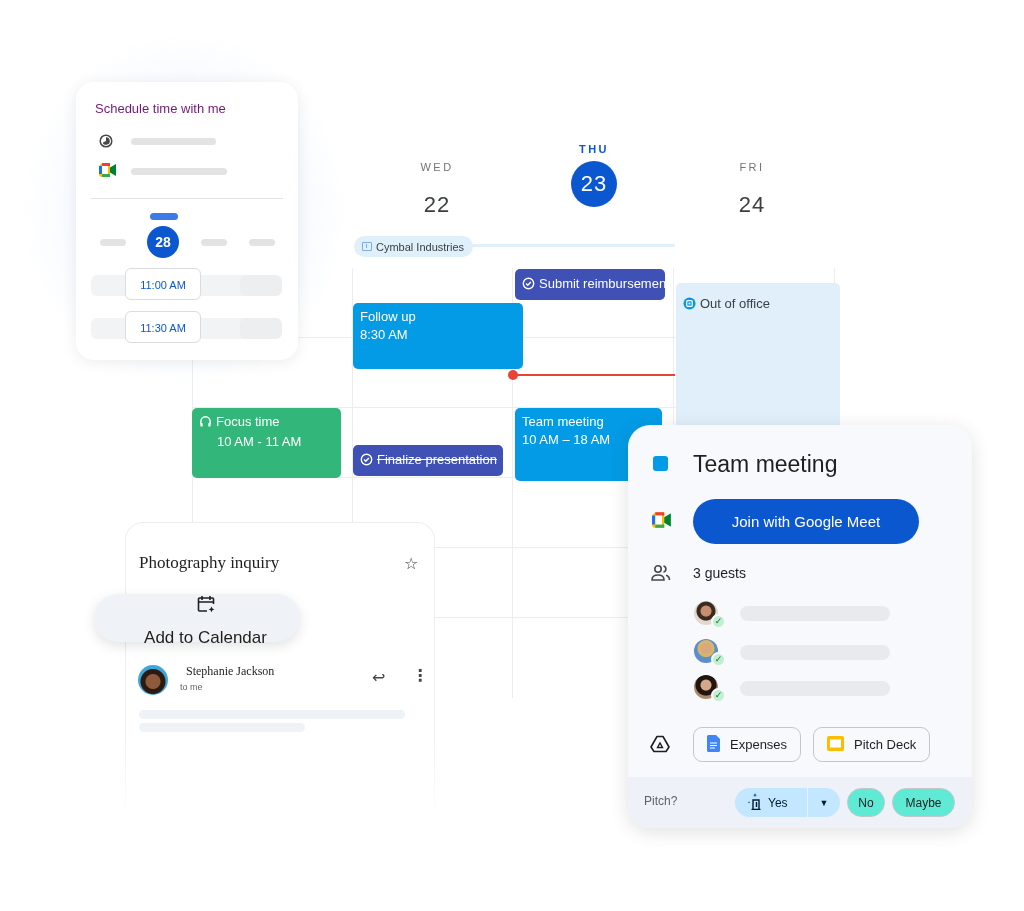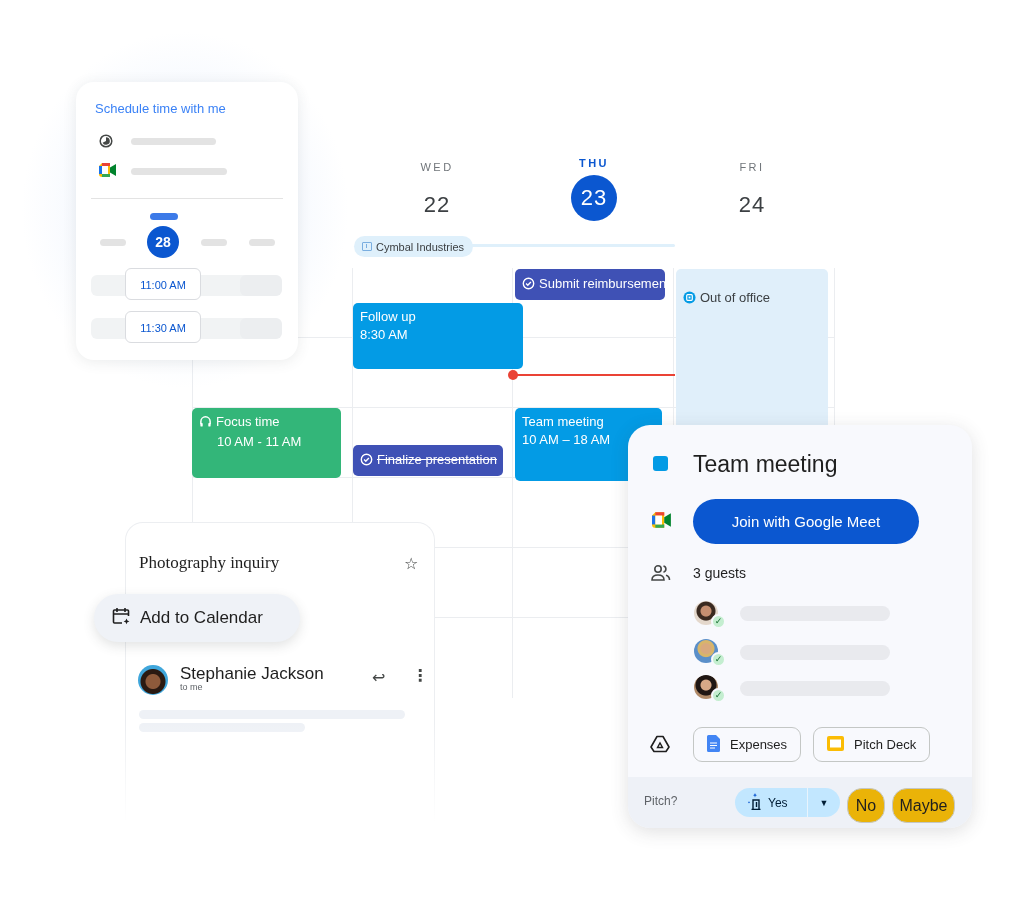--- a/index.html
+++ b/index.html
@@ -29,72 +29,72 @@
   .ev-green { background: #33b679; }
   .ev-ooo { background: #e0effa; color: #3c4043; font-weight: 500; }
   .ev .ic { display: inline-block; vertical-align: -2px; margin-right: 4px; }
   .strike { text-decoration: line-through; }
   .now-line { position: absolute; left: 512px; top: 374px; width: 163px; height: 2px; background: #ea4335; }
   .now-dot { position: absolute; left: 508px; top: 370px; width: 10px; height: 10px; background: #ea4335; border-radius: 50%; }
 
   
   .sched-glow { position: absolute; left: 20px; top: 30px; width: 330px; height: 360px; border-radius: 60px; background: radial-gradient(ellipse at center, rgba(210,226,252,0.55) 0%, rgba(255,255,255,0) 70%); }
   .sched { position: absolute; left: 76px; top: 82px; width: 222px; height: 278px; background: #fff; border-radius: 18px; box-shadow: 0 2px 14px rgba(60,64,67,0.10); }
-  .sched .title { position: absolute; left: 19px; top: 19px; font-size: 13px; color: #3b82f6; }
+  .sched .title { position: absolute; left: 19px; top: 19px; font-size: 13px; color: #701a75; }
   .sched .row-ic { position: absolute; left: 23px; }
   .bar { position: absolute; height: 7px; border-radius: 4px; background: #e3e3e3; }
   .sched .divider { position: absolute; left: 15px; top: 116px; width: 192px; height: 1px; background: #e3e3e3; }
   .sched .sel-bar { position: absolute; left: 74px; top: 131px; width: 28px; height: 7px; border-radius: 4px; background: #3c7ae8; }
   .sched .date-circle { position: absolute; left: 71px; top: 144px; width: 32px; height: 32px; border-radius: 50%; background: #0b57d0; color: #fff; font-size: 14px; text-align: center; line-height: 32px; font-weight: bold; }
   .slot-bg { position: absolute; height: 21px; border-radius: 6px; background: #f1f3f4; }
   .slot { position: absolute; left: 49px; width: 76px; height: 32px; background: #fff; border: 1px solid #dadce0; border-radius: 6px; font-size: 11px; color: #0b57d0; text-align: center; line-height: 32px; }
 
   
   .mail { position: absolute; left: 125px; top: 522px; width: 310px; height: 300px; background: #fff; border-radius: 18px 18px 0 0; border: 1px solid #eceef1; border-bottom: none; }
   .mail::after { content:""; position:absolute; left:-1px; right:-1px; bottom:0; height:100px; background: linear-gradient(rgba(255,255,255,0), #fff); }
   .mail .subject { position: absolute; left: 13px; top: 30px; font-size: 17px; color: #1f1f1f; font-family: Liberation Serif, serif; }
   .mail .star { position: absolute; left: 278px; top: 31px; font-size: 16px; color: #444746; }
-  .mail .sender { position: absolute; left: 54px; top: 141px; font-size: 17px; color: #1f1f1f; }
+  .mail .sender { position: absolute; left: 60px; top: 141px; font-size: 12px; color: #1f1f1f; font-family: Liberation Serif, serif; }
   .mail .tome { position: absolute; left: 54px; top: 159px; font-size: 9px; color: #5f6368; }
   .mail .avatar { position: absolute; left: 12px; top: 142px; width: 30px; height: 30px; border-radius: 50%; background: radial-gradient(circle at 50% 55%, #8d5a3b 0 7px, #2a1a12 8px 12px, #3fa6db 13px); }
   .mail .reply { position: absolute; left: 246px; top: 145px; font-size: 16px; color: #444746; }
   .mail .more { position: absolute; left: 286px; top: 143px; font-size: 16px; color: #444746; font-weight: bold; }
   .mail .skel { position: absolute; left: 13px; height: 9px; border-radius: 5px; background: #eef1f6; }
-  .add-cal { position: absolute; left: 94px; top: 594px; width: 206px; height: 48px; border-radius: 24px; background: #eff2f7; box-shadow: 0 4px 12px rgba(60,64,67,0.15); display: flex; align-items: center; padding-left: 17px; gap: 9px; font-size: 17px; color: #1f1f1f; }
+  .add-cal { position: absolute; left: 94px; top: 594px; width: 206px; height: 48px; border-radius: 24px; background: #eff2f7; box-shadow: 0 4px 12px rgba(60,64,67,0.15); display: flex; align-items: center; padding-left: 17px; gap: 9px; font-size: 17px; color: #1f1f1f; flex-direction: column; }
 
   
   .detail { position: absolute; left: 628px; top: 425px; width: 344px; height: 403px; background: #f8f9fd; border-radius: 22px; box-shadow: 0 4px 18px rgba(60,64,67,0.16); overflow: hidden; }
   .detail .color-sq { position: absolute; left: 25px; top: 31px; width: 15px; height: 15px; border-radius: 3px; background: #039be5; }
   .detail .title { position: absolute; left: 65px; top: 26px; font-size: 23px; color: #1f1f1f; }
   .detail .meet-ic { position: absolute; left: 24px; top: 87px; }
   .detail .join { position: absolute; left: 65px; top: 74px; width: 226px; height: 45px; border-radius: 23px; background: #0b57d0; color: #fff; font-size: 15px; font-weight: 500; display: flex; align-items: center; justify-content: center; }
   .detail .guests-ic { position: absolute; left: 23px; top: 139px; }
   .detail .guests { position: absolute; left: 65px; top: 140px; font-size: 14px; color: #1f1f1f; }
   .detail .g-av { position: absolute; left: 66px; width: 24px; height: 24px; border-radius: 50%; }
   .detail .g-chk { position: absolute; width: 15px; height: 15px; border-radius: 50%; background: #c4eed0; border: 2px solid #f8f9fd; color: #146c2e; font-size: 9px; text-align: center; line-height: 11px; font-weight: bold; }
   .detail .g-bar { position: absolute; left: 112px; width: 150px; height: 15px; border-radius: 8px; background: #e9eaee; }
   .detail .drive-ic { position: absolute; left: 22px; top: 310px; }
   .attach { position: absolute; top: 302px; height: 35px; border: 1px solid #c4c7c5; border-radius: 9px; display: flex; align-items: center; gap: 10px; padding: 0 13px; font-size: 13px; color: #1f1f1f; background: #f8f9fd; }
   .detail .foot { position: absolute; left: 0; top: 352px; width: 100%; height: 51px; background: #eef1f7; }
   .detail .going { position: absolute; left: 16px; top: 369px; font-size: 12px; color: #5f6368; }
   .rsvp-yes { position: absolute; left: 107px; top: 363px; width: 105px; height: 29px; border-radius: 15px; background: #c2e7ff; display: flex; align-items: center; font-size: 12px; color: #001d35; }
   .rsvp-yes .y { display: flex; align-items: center; gap: 6px; padding-left: 13px; width: 73px; height: 100%; border-right: 1px solid #e8f4fd; }
   .rsvp-yes .caret { flex: 1; text-align: center; font-size: 9px; }
-  .rsvp { position: absolute; top: 363px; height: 35px; border-radius: 15px; border: 1px solid #c4c7c5; font-size: 16px; color: #1f1f1f; display: flex; align-items: center; justify-content: center; background: #eab308; }
+  .rsvp { position: absolute; top: 363px; height: 29px; border-radius: 15px; border: 1px solid #c4c7c5; font-size: 12px; color: #1f1f1f; display: flex; align-items: center; justify-content: center; background: #5eead4; }
 </style>
 </head>
 <body>
 
 <div class="cal">
 
   <div class="day-head" style="left:357px; top:161px;">
     <div class="dow">WED</div>
     <div class="num">22</div>
   </div>
-  <div class="day-head today" style="left:514px; top:157px;">
+  <div class="day-head today" style="left:514px; top:143px;">
     <div class="dow">THU</div>
     <div class="num">23</div>
   </div>
   <div class="day-head" style="left:672px; top:161px;">
     <div class="dow">FRI</div>
     <div class="num">24</div>
   </div>
 
   <div class="allday-line"></div>
   <div class="chip-cymbal">
@@ -113,21 +113,21 @@
   <div class="hline" style="left:192px; top:547px; width:642px;"></div>
   <div class="hline" style="left:192px; top:617px; width:642px;"></div>
 
   <div class="ev ev-indigo" style="left:515px; top:269px; width:150px; height:31px; padding-top:6px;">
     <span class="ic"><svg width="13" height="13" viewBox="0 0 14 14">
           <circle cx="7" cy="7" r="5.6" fill="none" stroke="#fff" stroke-width="1.5"></circle>
           <path d="M4.4 7.1l1.8 1.8 3.4-3.6" fill="none" stroke="#fff" stroke-width="1.5"></path>
         </svg></span><span>Submit reimbursement</span>
   </div>
 
-  <div class="ev ev-ooo" style="left:676px; top:269px; width:152px; height:175px; padding-top:20px;">
+  <div class="ev ev-ooo" style="left:676px; top:283px; width:164px; height:175px; padding-top:12px;">
     <span class="ic"><svg width="13" height="13" viewBox="0 0 14 14">
           <circle cx="7" cy="7" r="6.5" fill="#039be5"></circle>
           <rect x="4" y="4" width="6" height="6" rx="1" fill="none" stroke="#fff" stroke-width="1.3"></rect>
           <rect x="6" y="6" width="2" height="2" fill="#fff"></rect>
         </svg></span><span>Out of office</span>
   </div>
 
   <div class="ev ev-blue" style="left:353px; top:303px; width:170px; height:66px;">
     <div>Follow up</div>
     <div class="sub">8:30 AM</div>

